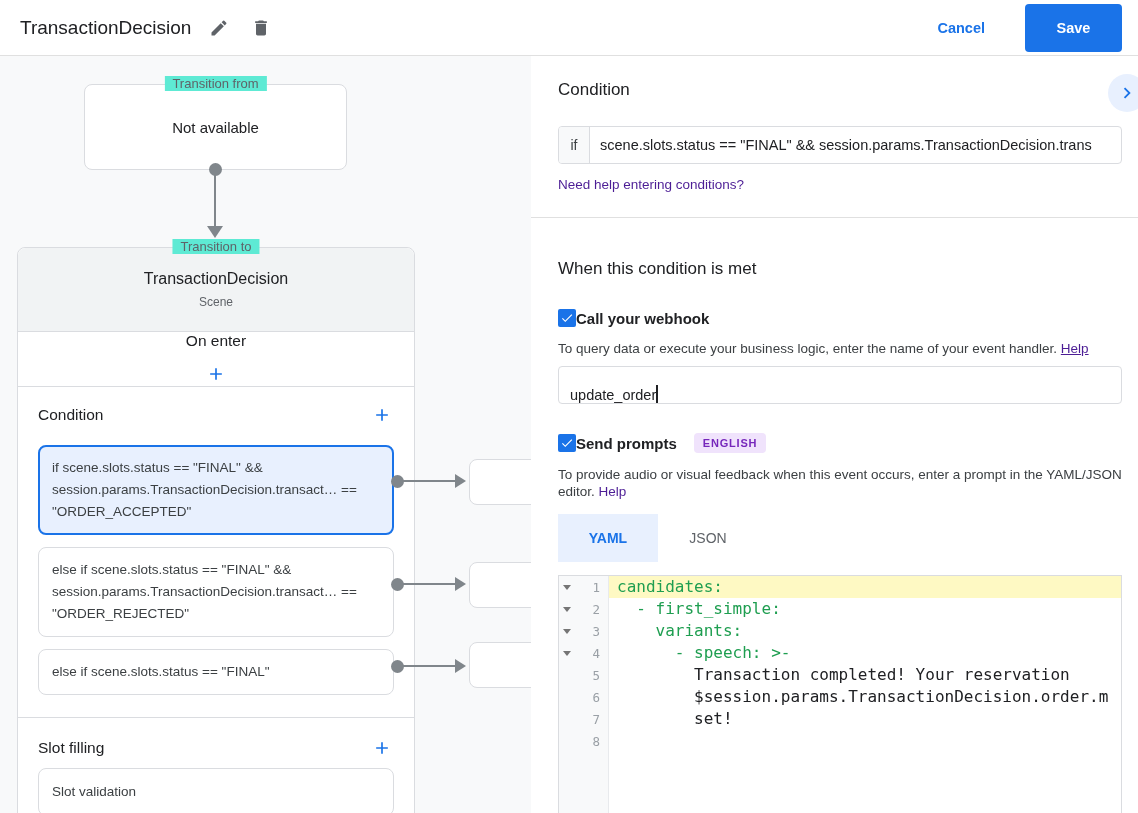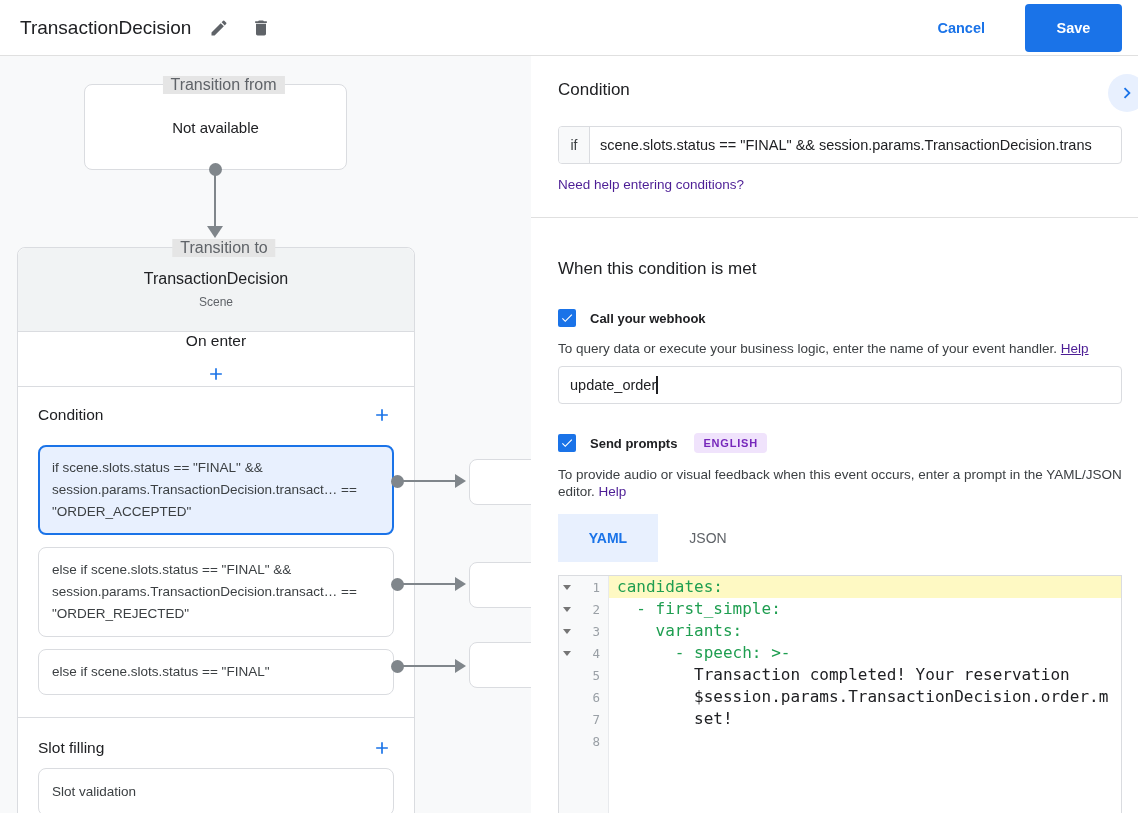--- a/index.html
+++ b/index.html
@@ -20,21 +20,21 @@
   .icon-btn svg { width:20px; height:20px; fill:#5f6368; }
   .topbar-spacer { flex:1; }
   .cancel-btn { border:none; background:none; color:#1a73e8; font-size:14.5px; font-weight:700; cursor:pointer; margin-right:40px; font-family:inherit; }
   .save-btn { border:none; background:#1a73e8; color:#fff; font-size:14.5px; font-weight:700; cursor:pointer; border-radius:4px; width:97px; height:48px; font-family:inherit; }
 
   
   .diagram { position:absolute; left:0; top:56px; width:531px; bottom:0; background:#f8f9fa; overflow:hidden; }
   .node-box { position:absolute; background:#fff; border:1px solid #dadce0; border-radius:8px; }
   .legend {
     position:absolute; top:-9px; left:50%; transform:translateX(-50%);
-    background:#e5e5e5; padding:0 8px; font-size:16px; color:#5f6368; white-space:nowrap;margin-left:8px;
+    background:#5eead4; padding:0 8px; font-size:13px; color:#5f6368; white-space:nowrap;
   }
   .tfrom { left:84px; top:28px; width:263px; height:86px; display:flex; align-items:center; justify-content:center; }
   .tfrom .nb-text { font-size:15px; color:#202124; }
 
   .conn-dot { position:absolute; width:13px; height:13px; border-radius:50%; background:#80868b; z-index:3; }
   .conn-vline { position:absolute; width:2px; background:#80868b; z-index:2; }
   .conn-hline { position:absolute; height:2px; background:#80868b; z-index:2; }
   .arrow-down { position:absolute; width:0; height:0; border-left:8px solid transparent; border-right:8px solid transparent; border-top:12px solid #80868b; z-index:2; }
   .arrow-right { position:absolute; width:0; height:0; border-top:7px solid transparent; border-bottom:7px solid transparent; border-left:11px solid #80868b; z-index:2; }
 
@@ -82,31 +82,31 @@
   .help-cond { display:inline-block; margin-top:13px; font-size:13.5px; }
   .panel-divider { border-bottom:1px solid #e0e0e0; margin:24px -16px 0 -27px; }
   .whenmet-title { margin-top:41px; }
   .check-row { display:flex; align-items:center; margin-top:30px; }
   .check-row.second { margin-top:29px; }
   .checkbox {
     width:18px; height:18px; border-radius:2px; background:#1a73e8; cursor:pointer;
     display:flex; align-items:center; justify-content:center; flex:none;
   }
   .checkbox svg { width:14px; height:14px; }
-  .check-label { margin-left:14px; font-size:13px; font-weight:700; color:#202124; }
+  .check-label { font-size:15px; font-weight:700; color:#202124; }
   .lang-badge {
     margin-left:17px; background:#f0e3fc; color:#7627bb; font-size:11px; font-weight:700;
     letter-spacing:0.8px; padding:4px 9px; border-radius:4px;
   }
   .helper { margin-top:13px; font-size:13.5px; line-height:17px; color:#3c4043; max-width:578px; }
   .helper .link { text-decoration:underline; }
   .helper.no-underline .link { text-decoration:none; }
   .text-input {
     margin-top:9px; height:38px; border:1px solid #dadce0; border-radius:4px;
-    display:flex; align-items:center; padding:0 11px; font-size:14.5px; color:#202124; cursor:text;
+    display:flex; align-items:flex-end; padding:0 11px; font-size:14.5px; color:#202124; cursor:text;
   }
   .caret { width:1.5px; height:18px; background:#202124; }
   .tabs { display:flex; margin-top:14px; }
   .tab { width:100px; height:48px; display:flex; align-items:center; justify-content:center; font-size:14px; color:#5f6368; cursor:pointer; }
   .tab.active { background:#e8f0fe; color:#1a73e8; font-weight:700; }
 
   .editor { margin-top:13px; border:1px solid #dadce0; height:264px; display:flex; flex-direction:column; overflow:hidden; font-family:"DejaVu Sans Mono", monospace; }
   .ed-row { display:flex; min-height:22px; }
   .ed-row.filler { flex:1; }
   .gutter {

